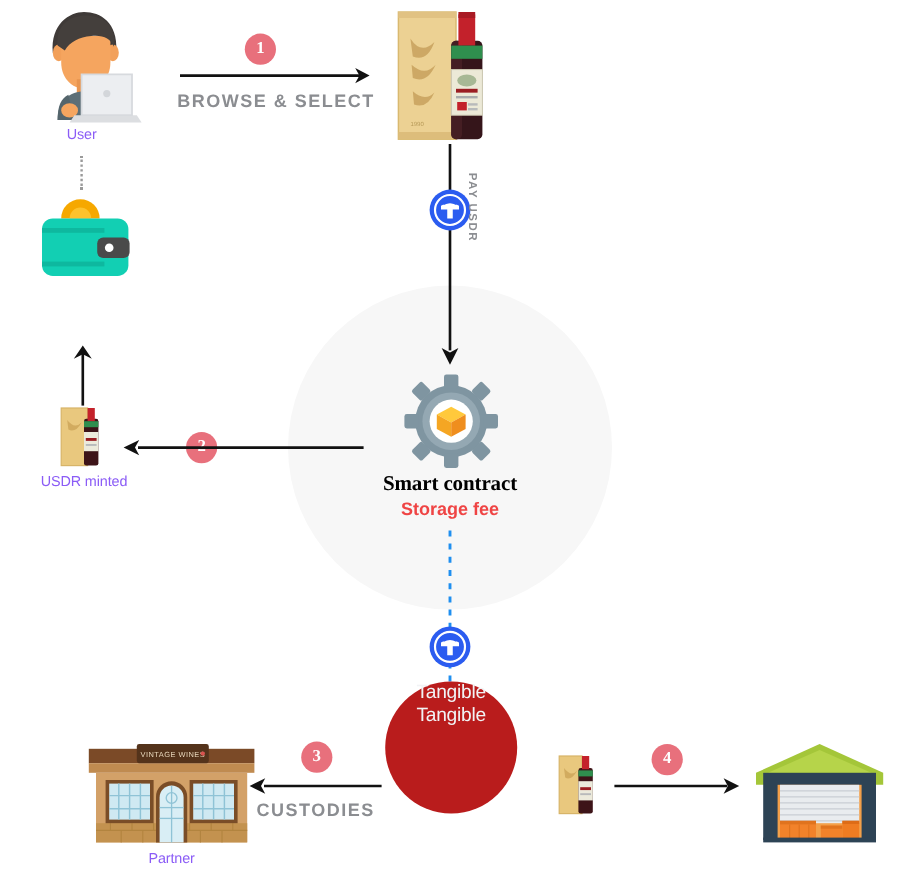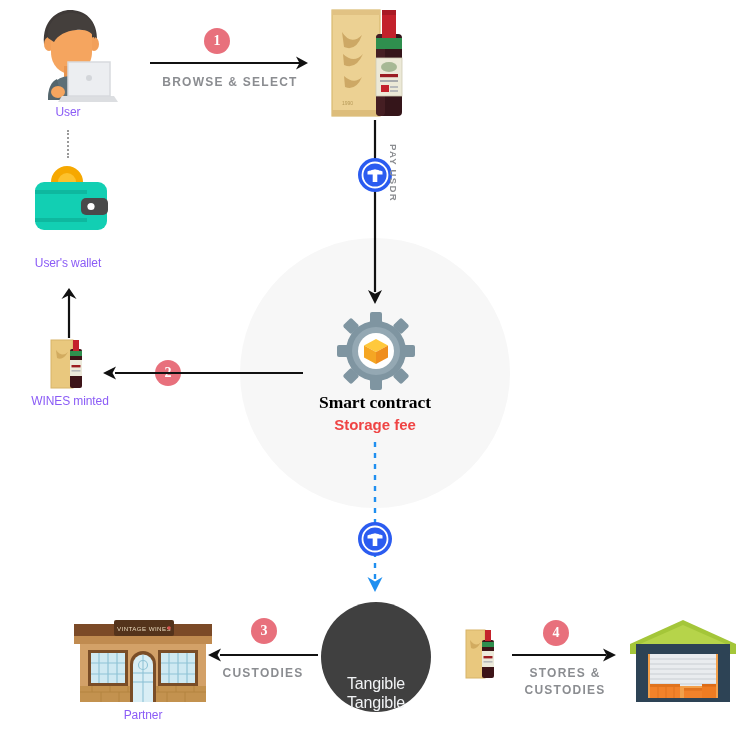--- a/index.html
+++ b/index.html
@@ -49,21 +49,21 @@
   .sub-label {
     font-size: 15px;
     font-weight: 700;
     color: #ef4444;
     text-align: center;
     white-space: nowrap;
   }
 
   
   .arrow-caption {
-    font-size: 12px;
+    font-size: 15px;
     font-weight: 700;
     letter-spacing: 1.25px;
     color: #8b8d91;
     text-align: center;
     line-height: 1.45;
     white-space: nowrap;
   }
   .vcaption {
     font-size: 9.6px;
     font-weight: 700;
@@ -83,26 +83,26 @@
     font-size: 14px;
     font-weight: 700;
     display: flex;
     align-items: center;
     justify-content: center;
     font-family: "Liberation Serif", serif;
   }
 
   
   .custody-circle {
-    left: 321px; top: 602px;
+    left: 321px; top: 568px;
     width: 110px; height: 110px;
     border-radius: 50%;
-    background: #404040;
+    background: #b91c1c;
     display: flex;
-    align-items: flex-end;
+    align-items: flex-start;
     justify-content: center;
   }
   .custody-circle .txt {
     color: #f1f3f5;
     font-size: 16px;
     line-height: 1.2;
     text-align: center;
     letter-spacing: -0.2px;
   }
 
@@ -160,21 +160,20 @@
 
       <rect x="17" y="22" width="72" height="48" rx="9" fill="#12cfb3"></rect>
 
       <rect x="17" y="30" width="52" height="4" fill="#0eb89f"></rect>
       <rect x="17" y="58" width="52" height="4" fill="#0eb89f"></rect>
 
       <rect x="63" y="38" width="27" height="17" rx="5" fill="#4a4a4a"></rect>
       <circle cx="73" cy="46.5" r="3.6" fill="#ffffff"></circle>
     </svg>
   </div>
-  <div class="abs node-label" style="left:8px; top:256px; width:120px;">User's wallet</div>
 
   <div class="abs" style="left:54px; top:286px;">
     <svg width="30" height="52" viewBox="0 0 30 52">
       <line x1="15" y1="52" x2="15" y2="8" stroke="#111111" stroke-width="2.2"></line>
       <path d="M15 2 L22.5 13 L15 9.2 L7.5 13 Z" fill="#111111"></path>
     </svg>
   </div>
 
   <div class="abs" style="left:46px; top:336px; width:48px; height:54px;">
     <svg width="48" height="54" viewBox="0 0 48 54">
@@ -182,21 +181,21 @@
       <rect x="5" y="4" width="22" height="48" fill="none" stroke="#d7b468" stroke-width="1"></rect>
       <path d="M10 14 q6 8 12 2 q-5 9 -11 6 z" fill="#c9a256" opacity="0.75"></path>
       <rect x="24" y="13" width="12" height="39" rx="2" fill="#3d1418"></rect>
       <rect x="27" y="4" width="6" height="11" fill="#c4222b"></rect>
       <rect x="24" y="15" width="12" height="5" fill="#2f8f4e"></rect>
       <rect x="24" y="24" width="12" height="16" fill="#eceadb"></rect>
       <rect x="25.5" y="29" width="9" height="2.4" fill="#9b1d22"></rect>
       <rect x="25.5" y="34" width="9" height="1.6" fill="#b8babb"></rect>
     </svg>
   </div>
-  <div class="abs node-label" style="left:0px; top:394px; width:140px;">WINES minted</div>
+  <div class="abs node-label" style="left:0px; top:394px; width:140px;">USDR minted</div>
 
   <div class="abs" style="left:326px; top:6px; width:92px; height:112px;">
     <svg width="92" height="112" viewBox="0 0 92 112">
       <rect x="6" y="4" width="48" height="106" fill="#ecd193"></rect>
       <rect x="6" y="4" width="48" height="106" fill="none" stroke="#d9b96f" stroke-width="1.2"></rect>
       <rect x="6" y="4" width="48" height="5" fill="#e1c283"></rect>
       <rect x="6" y="104" width="48" height="6" fill="#ddbd7b"></rect>
       <g fill="#c8a25e" opacity="0.85">
         <path d="M16 26 q9 14 20 3 q-6 17 -18 12 z"></path>
         <path d="M17 48 q11 10 20 0 q-7 16 -19 11 z"></path>
@@ -381,24 +380,20 @@
     </svg>
   </div>
 
   <div class="abs step-badge" style="left:543px; top:620px;">4</div>
   <div class="abs" style="left:512px; top:648px;">
     <svg width="104" height="14" viewBox="0 0 104 14">
       <line x1="0" y1="7" x2="94" y2="7" stroke="#111111" stroke-width="2.2"></line>
       <path d="M104 7 L91 0.6 L94.5 7 L91 13.4 Z" fill="#111111"></path>
     </svg>
   </div>
-  <div class="abs arrow-caption" style="left:497px; top:665px; width:136px;">
-    <div>STORES &amp;</div>
-    <div>CUSTODIES</div>
-  </div>
 
   <div class="abs" style="left:628px; top:618px; width:110px; height:86px;">
     <svg width="110" height="86" viewBox="0 0 110 86">
 
       <path d="M2 26 L55 2 L108 26 L108 36 L2 36 Z" fill="#a4c639"></path>
       <path d="M12 26 L55 7 L98 26 Z" fill="#b6d44a"></path>
 
       <rect x="8" y="26" width="94" height="56" fill="#2d4355"></rect>
 
       <rect x="20" y="36" width="70" height="46" fill="#f3a04a"></rect>

